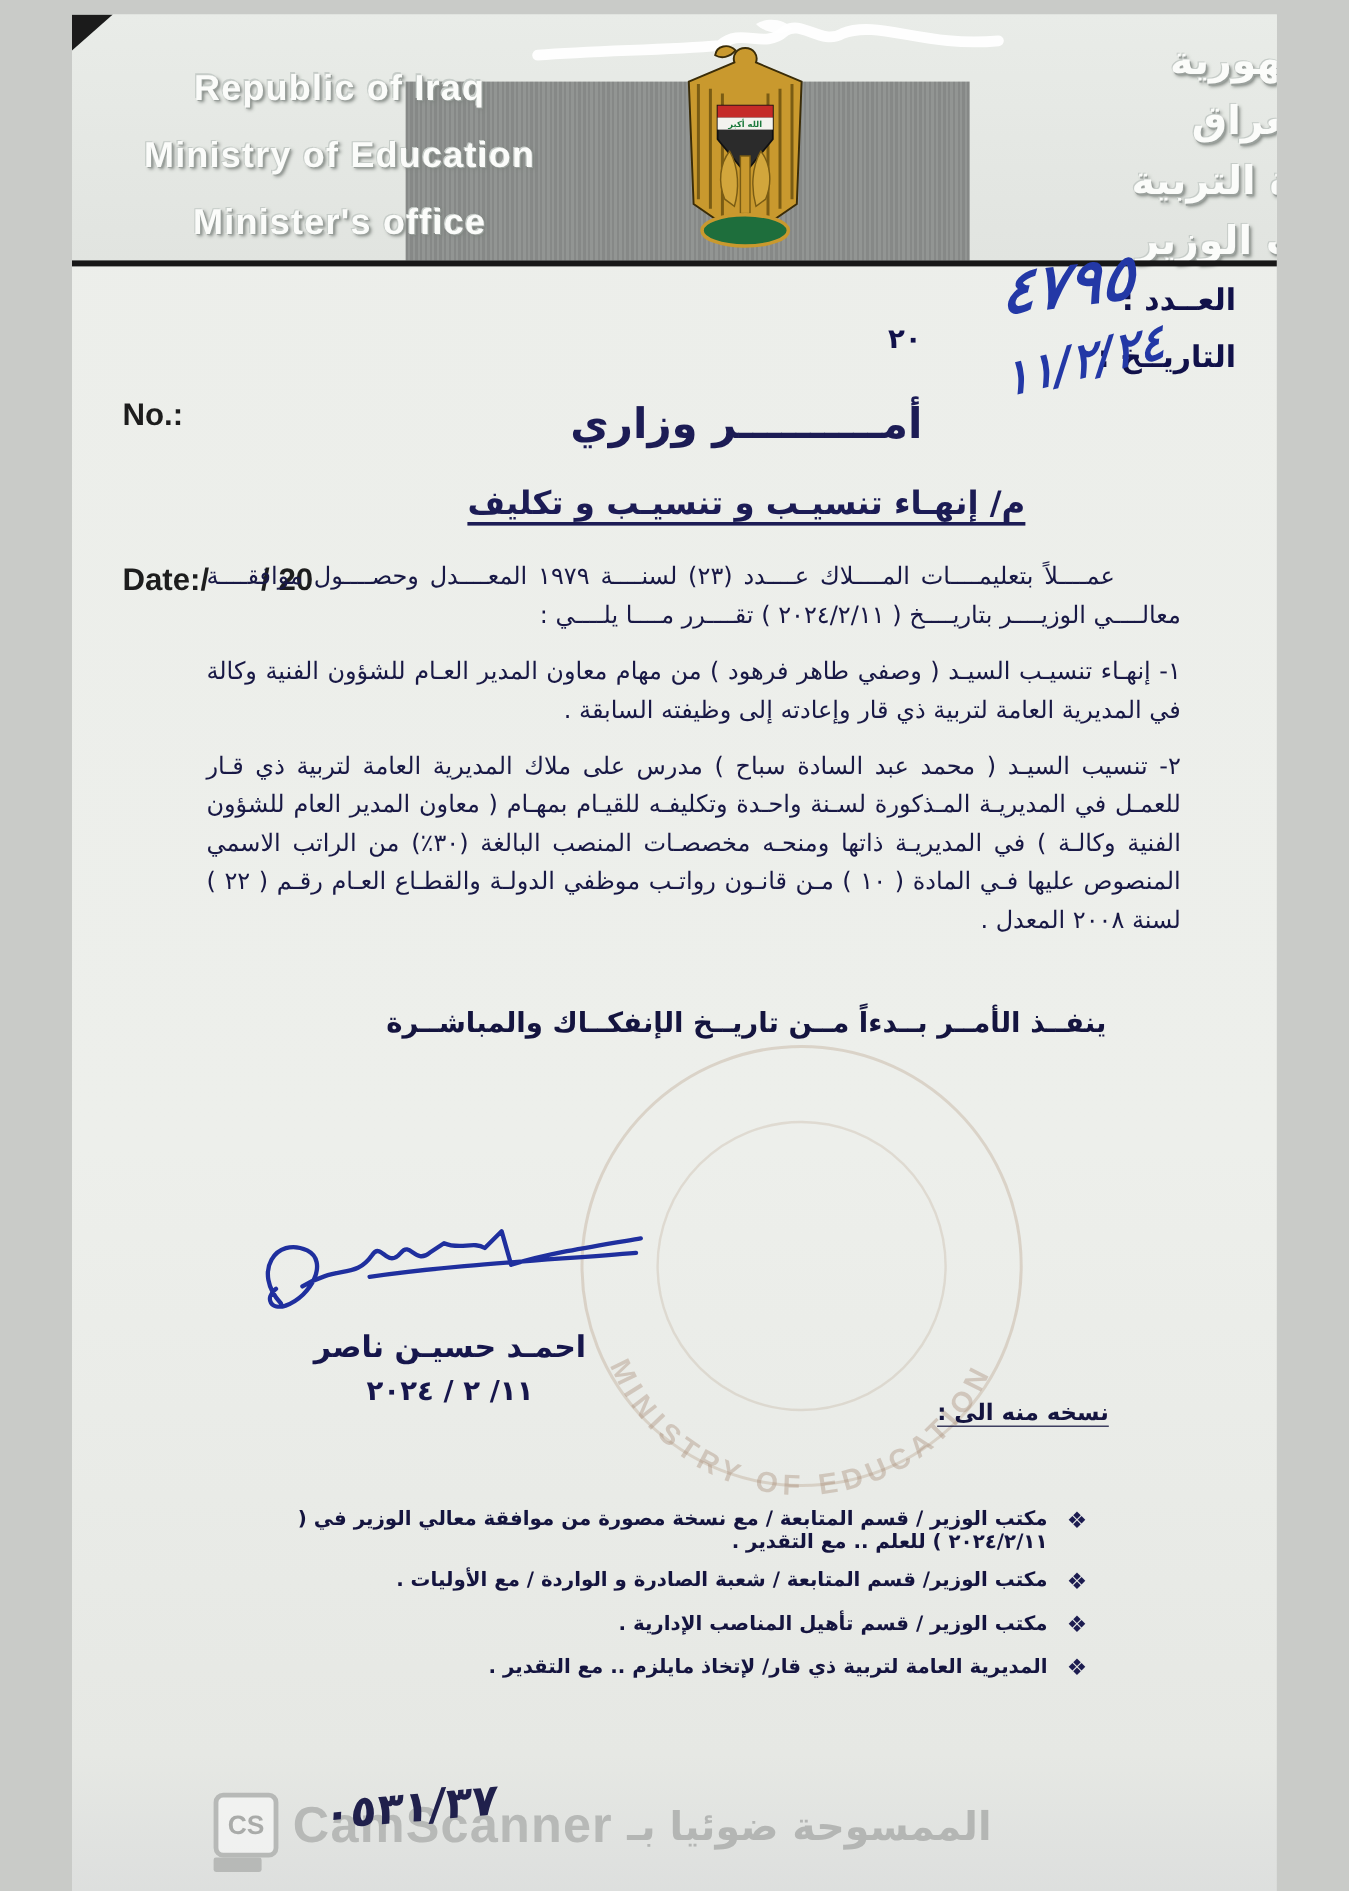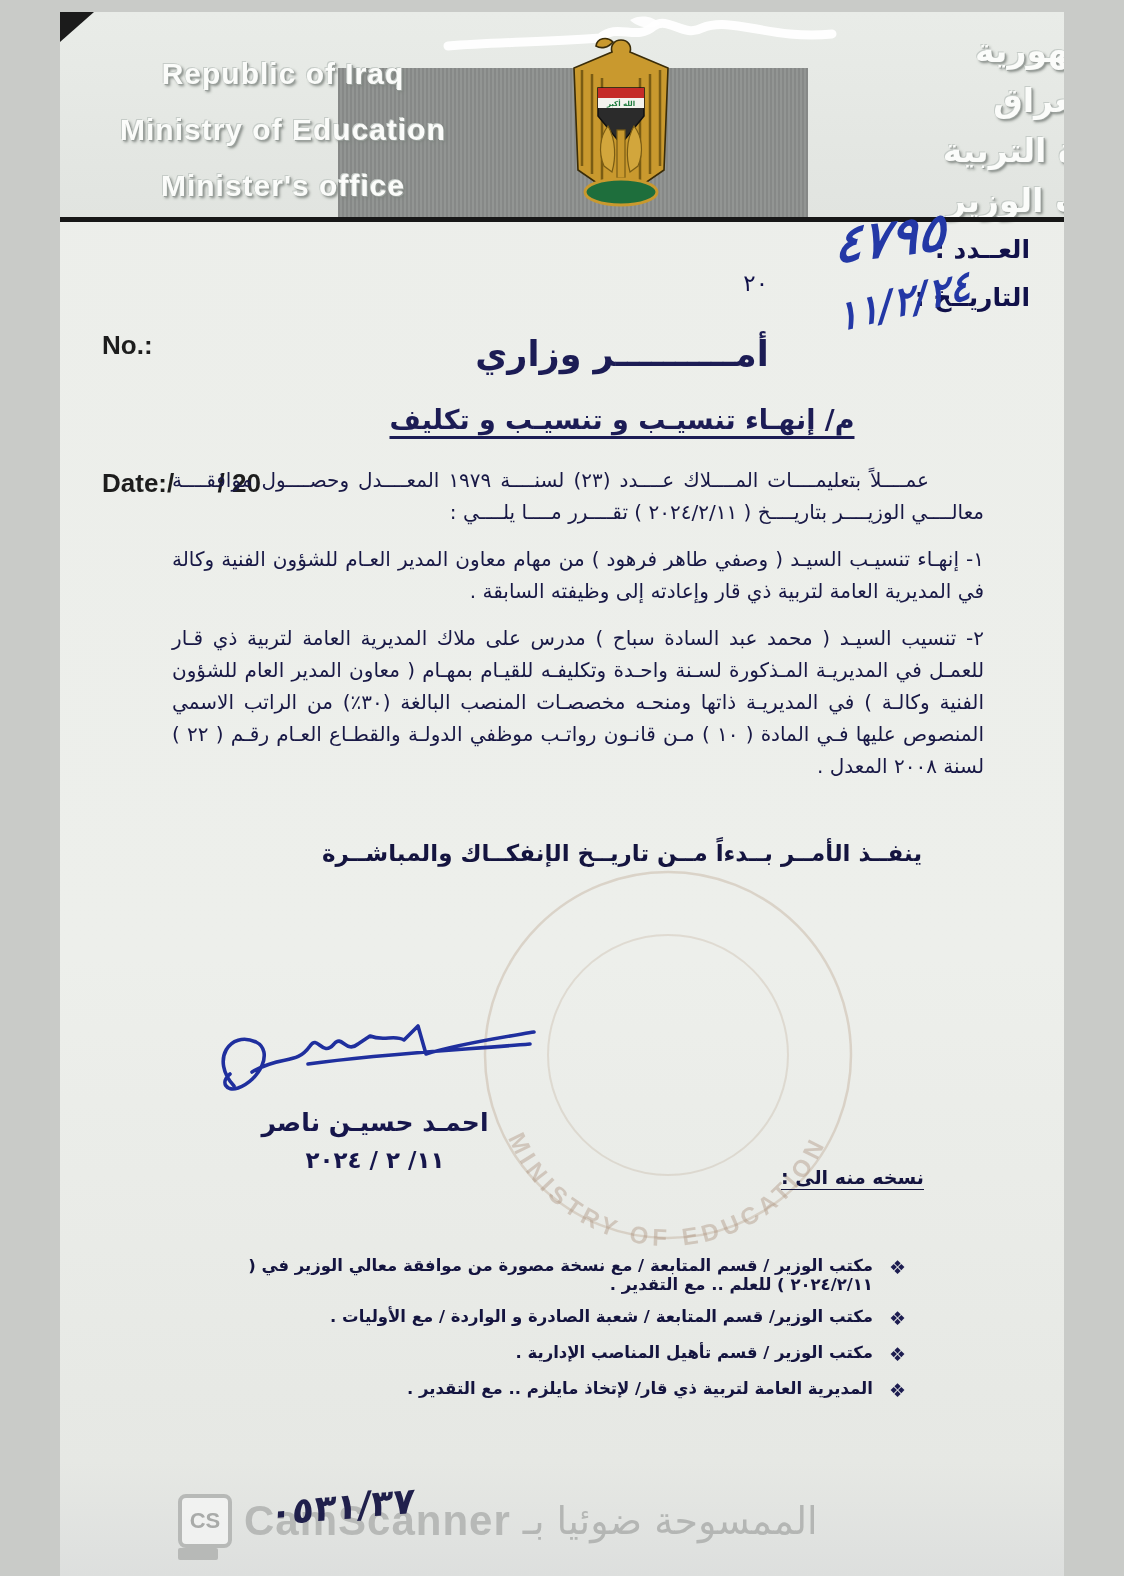--- a/index.html
+++ b/index.html
@@ -23,21 +23,21 @@
   
   .ref-en{position:absolute;top:218px;left:42px;font-family:"Liberation Sans",sans-serif;
     font-weight:bold;font-size:26px;color:#1d1d1d;line-height:46px;white-space:pre;}
   .ref-ar{position:absolute;top:214px;right:34px;width:330px;direction:rtl;text-align:right;
     font-weight:bold;font-size:25px;color:#11114a;line-height:48px;}
   .hand{color:#2338a6;font-style:italic;}
   .hand-no{position:absolute;top:196px;right:118px;font-size:52px;font-weight:bold;
     transform:rotate(-7deg) skewX(-8deg);letter-spacing:7px;direction:rtl;}
   .hand-date{position:absolute;top:266px;right:92px;font-size:40px;font-weight:bold;
     transform:rotate(-14deg) skewX(-6deg);letter-spacing:3px;direction:rtl;}
-  .date-century{position:absolute;top:258px;right:296px;font-weight:normal;font-size:23px;color:#11114a;}
+  .date-century{position:absolute;top:258px;right:296px;font-weight:bold;font-size:23px;color:#11114a;}
   
   .title{position:absolute;top:322px;left:0;width:1124px;text-align:center;direction:rtl;
     font-size:35px;font-weight:bold;color:#1c1c55;}
   .subject{position:absolute;top:392px;left:0;width:1124px;text-align:center;direction:rtl;
     font-size:27px;font-weight:bold;color:#1c1c55;text-decoration:underline;text-underline-offset:7px;text-decoration-thickness:2.5px;}
   .body-txt{position:absolute;top:452px;right:80px;left:112px;direction:rtl;text-align:justify;
     font-size:20px;font-weight:normal;line-height:1.6;color:#181845;}
   .body-txt p{margin:0 0 15px 0;}
   .body-txt p.intro{text-indent:55px;}
   .effective{position:absolute;top:828px;left:0;width:1124px;text-align:center;direction:rtl;
@@ -63,21 +63,21 @@
   .fbar .l1{margin-top:2px;letter-spacing:.3px;}
   .fbar .l2{margin-top:6px;display:flex;direction:rtl;justify-content:center;gap:9px;align-items:baseline;}
   .fbar .email{direction:ltr;font-family:"Liberation Serif",serif;font-size:14.5px;}
   
   .wm{position:absolute;top:1482px;left:118px;display:flex;align-items:center;gap:12px;z-index:5;}
   .cs-logo{position:relative;width:46px;height:46px;border:4px solid #b7b9b7;border-radius:8px;
     color:#a9aba9;font-family:"Liberation Sans",sans-serif;font-weight:bold;font-size:22px;
     display:flex;align-items:center;justify-content:center;background:rgba(255,255,255,.5);}
   .cs-tab{position:absolute;left:-4px;bottom:-16px;width:40px;height:12px;background:#b7b9b7;border-radius:2px;}
   .wm-name{font-family:"Liberation Sans",sans-serif;font-weight:bold;font-size:42px;color:#b7b9b7;letter-spacing:1px;}
-  .wm-ar{font-size:38px;font-weight:normal;color:#b4b6b4;direction:rtl;text-align:center;}
+  .wm-ar{font-size:33px;font-weight:bold;color:#b4b6b4;direction:rtl;text-align:center;}
   .wm-note{position:absolute;top:1474px;left:210px;z-index:6;font-size:36px;font-weight:bold;
     color:#20204c;direction:rtl;transform:rotate(-5deg) skewX(-8deg);letter-spacing:4px;}
 </style>
 </head>
 <body>
 
 <div class="page">
 
   <div class="hdr">
     <div class="hdr-band"></div>

